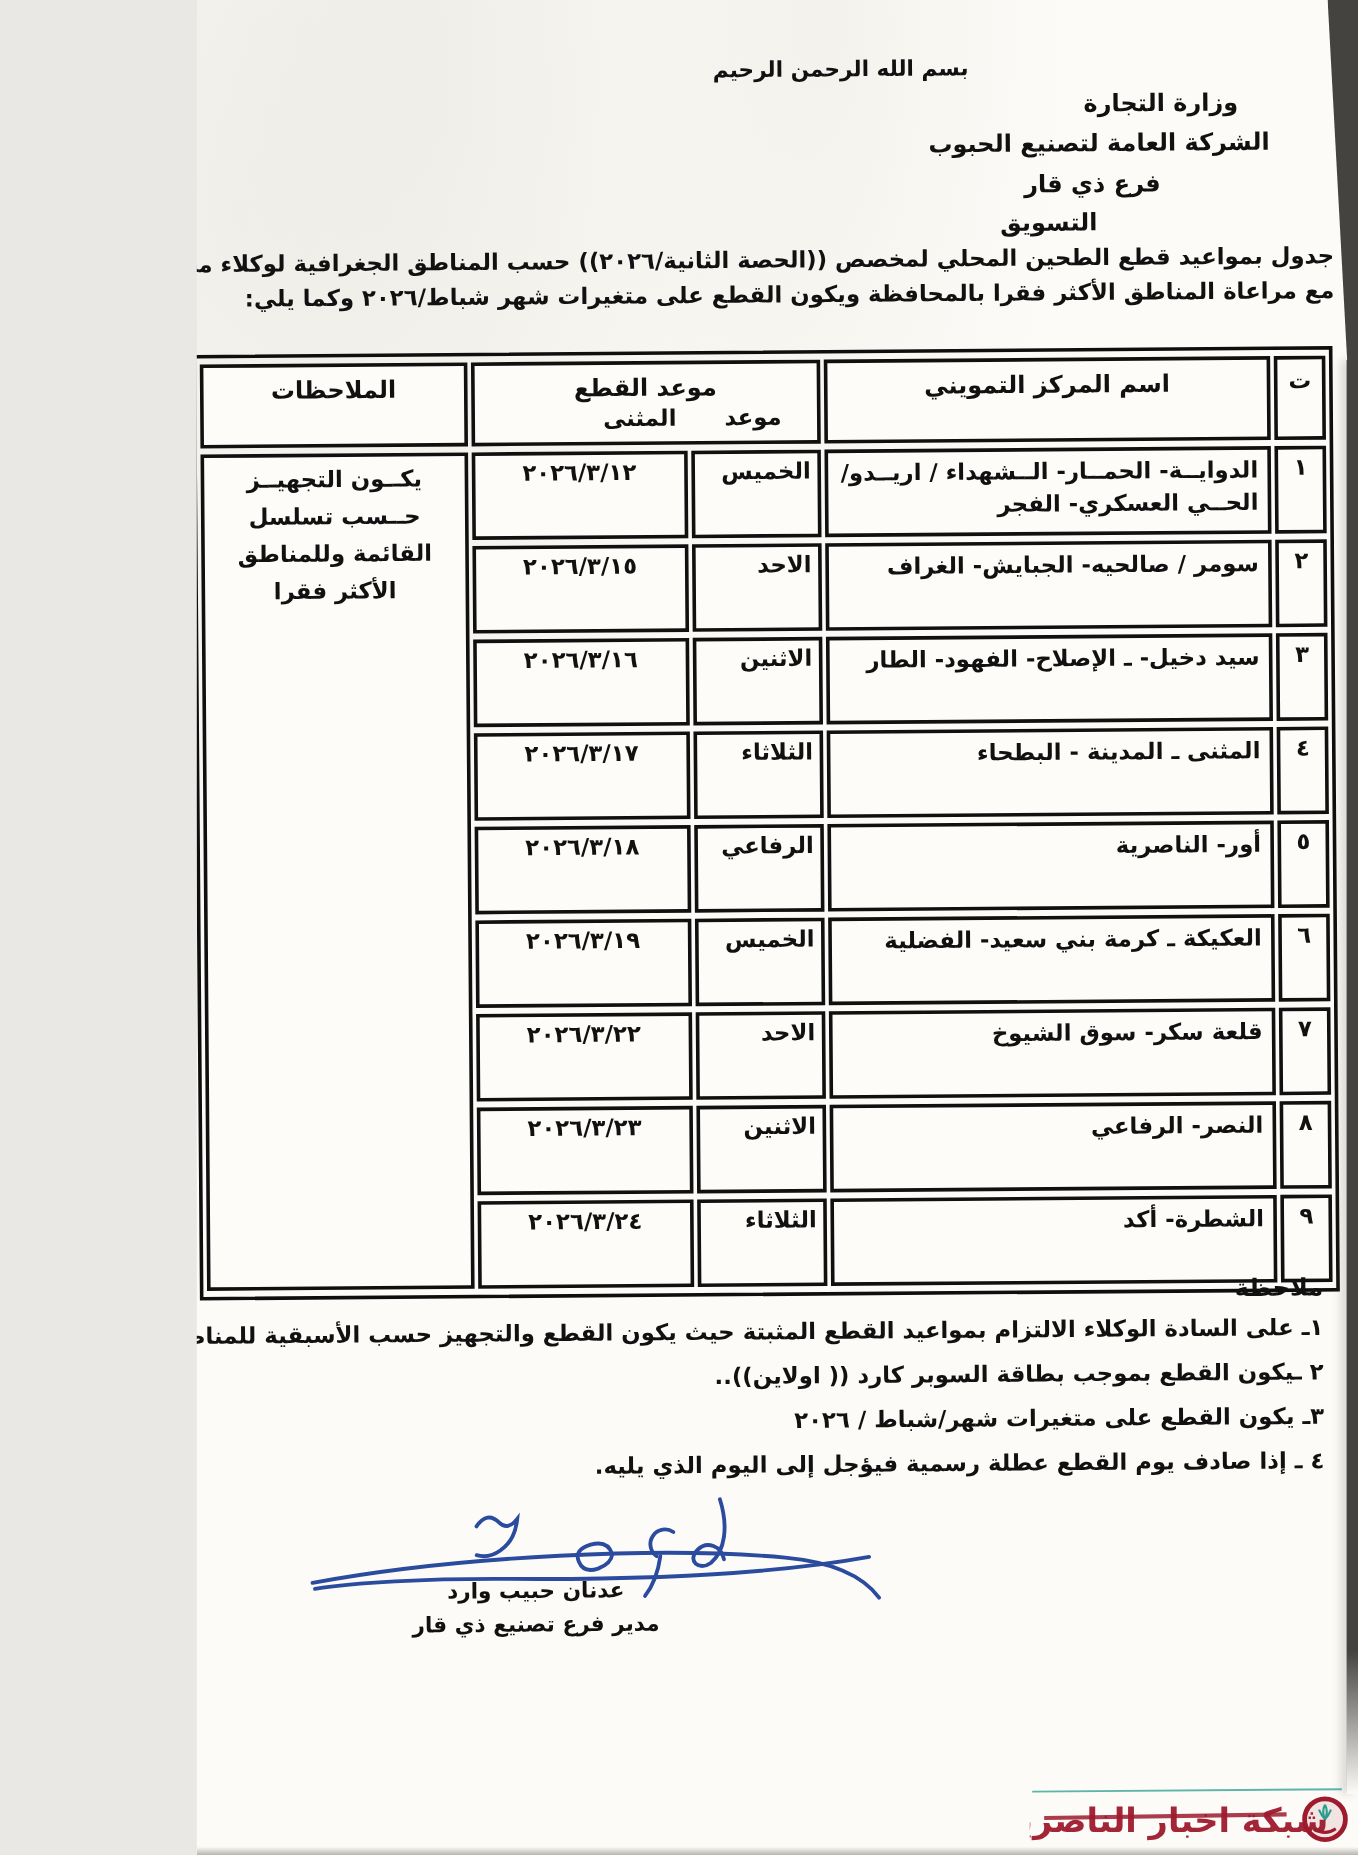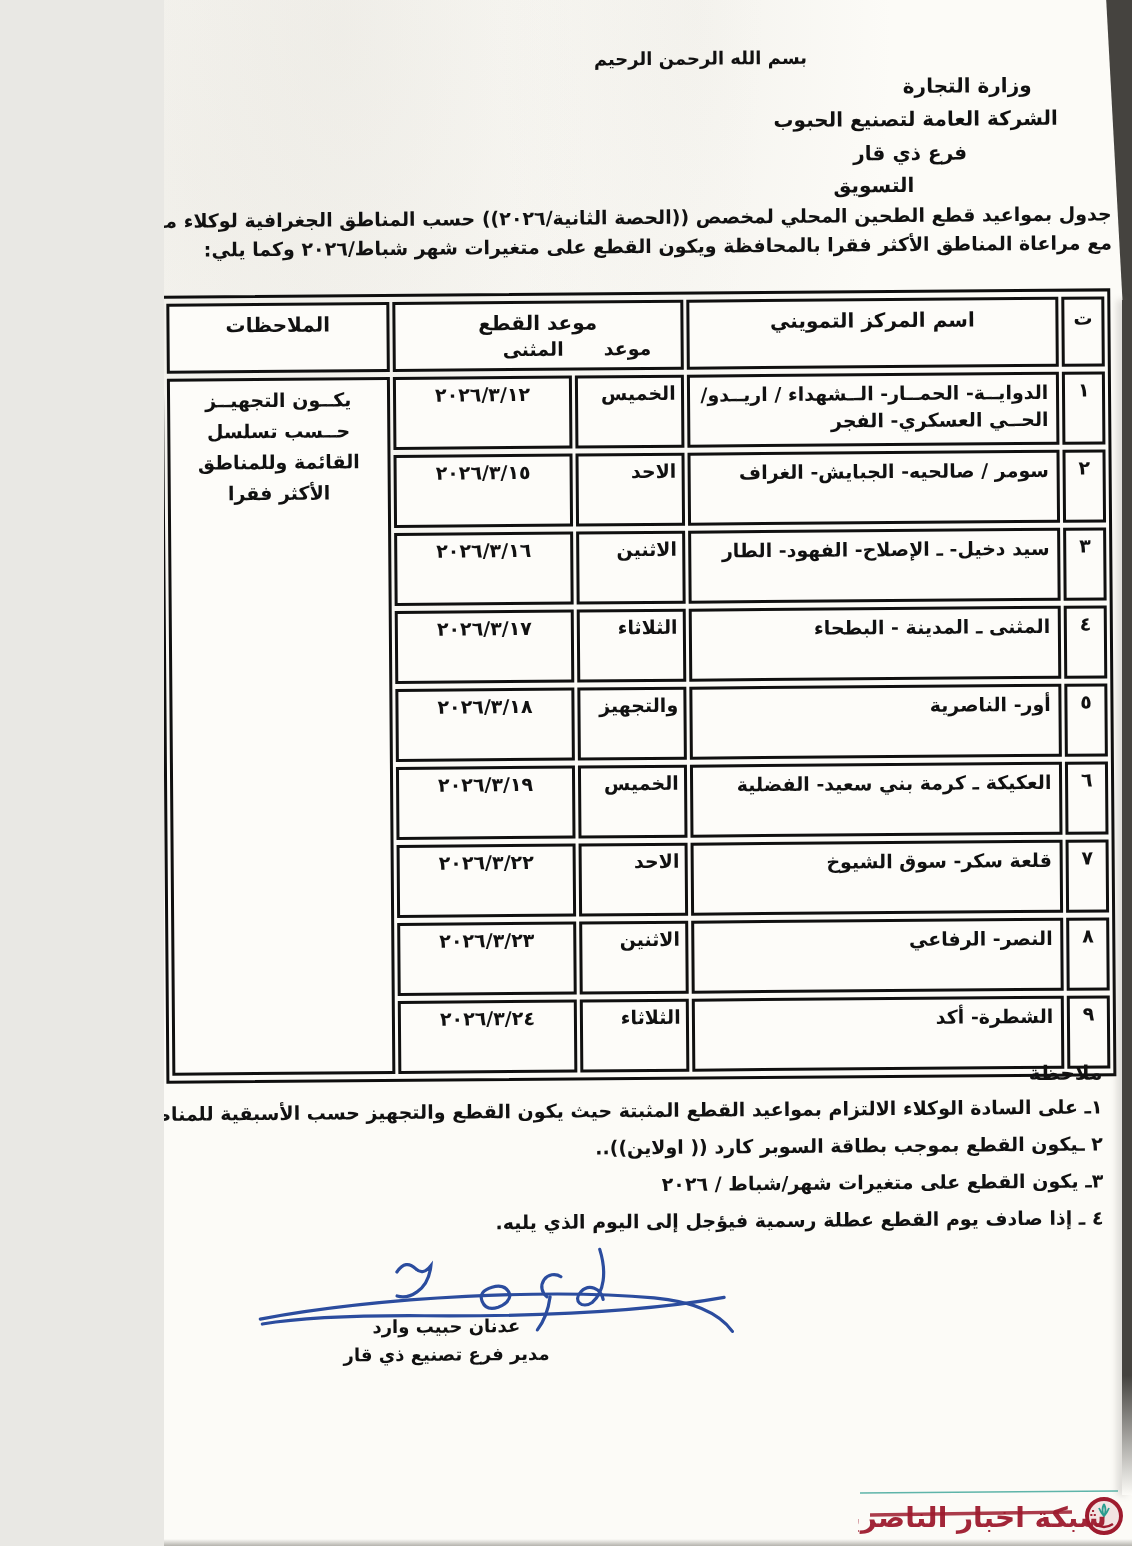--- a/index.html
+++ b/index.html
@@ -140,21 +140,21 @@
           </tr>
           <tr>
             <td class="c-no">٤</td>
             <td class="c-name">المثنى ـ المدينة - البطحاء</td>
             <td class="c-day">الثلاثاء</td>
             <td class="c-date">٢٠٢٦/٣/١٧</td>
           </tr>
           <tr>
             <td class="c-no">٥</td>
             <td class="c-name">أور- الناصرية</td>
-            <td class="c-day">والتجهيز</td>
+            <td class="c-day">الرفاعي</td>
             <td class="c-date">٢٠٢٦/٣/١٨</td>
           </tr>
           <tr>
             <td class="c-no">٦</td>
             <td class="c-name">العكيكة ـ كرمة بني سعيد- الفضلية</td>
             <td class="c-day">الخميس</td>
             <td class="c-date">٢٠٢٦/٣/١٩</td>
           </tr>
           <tr>
             <td class="c-no">٧</td>

